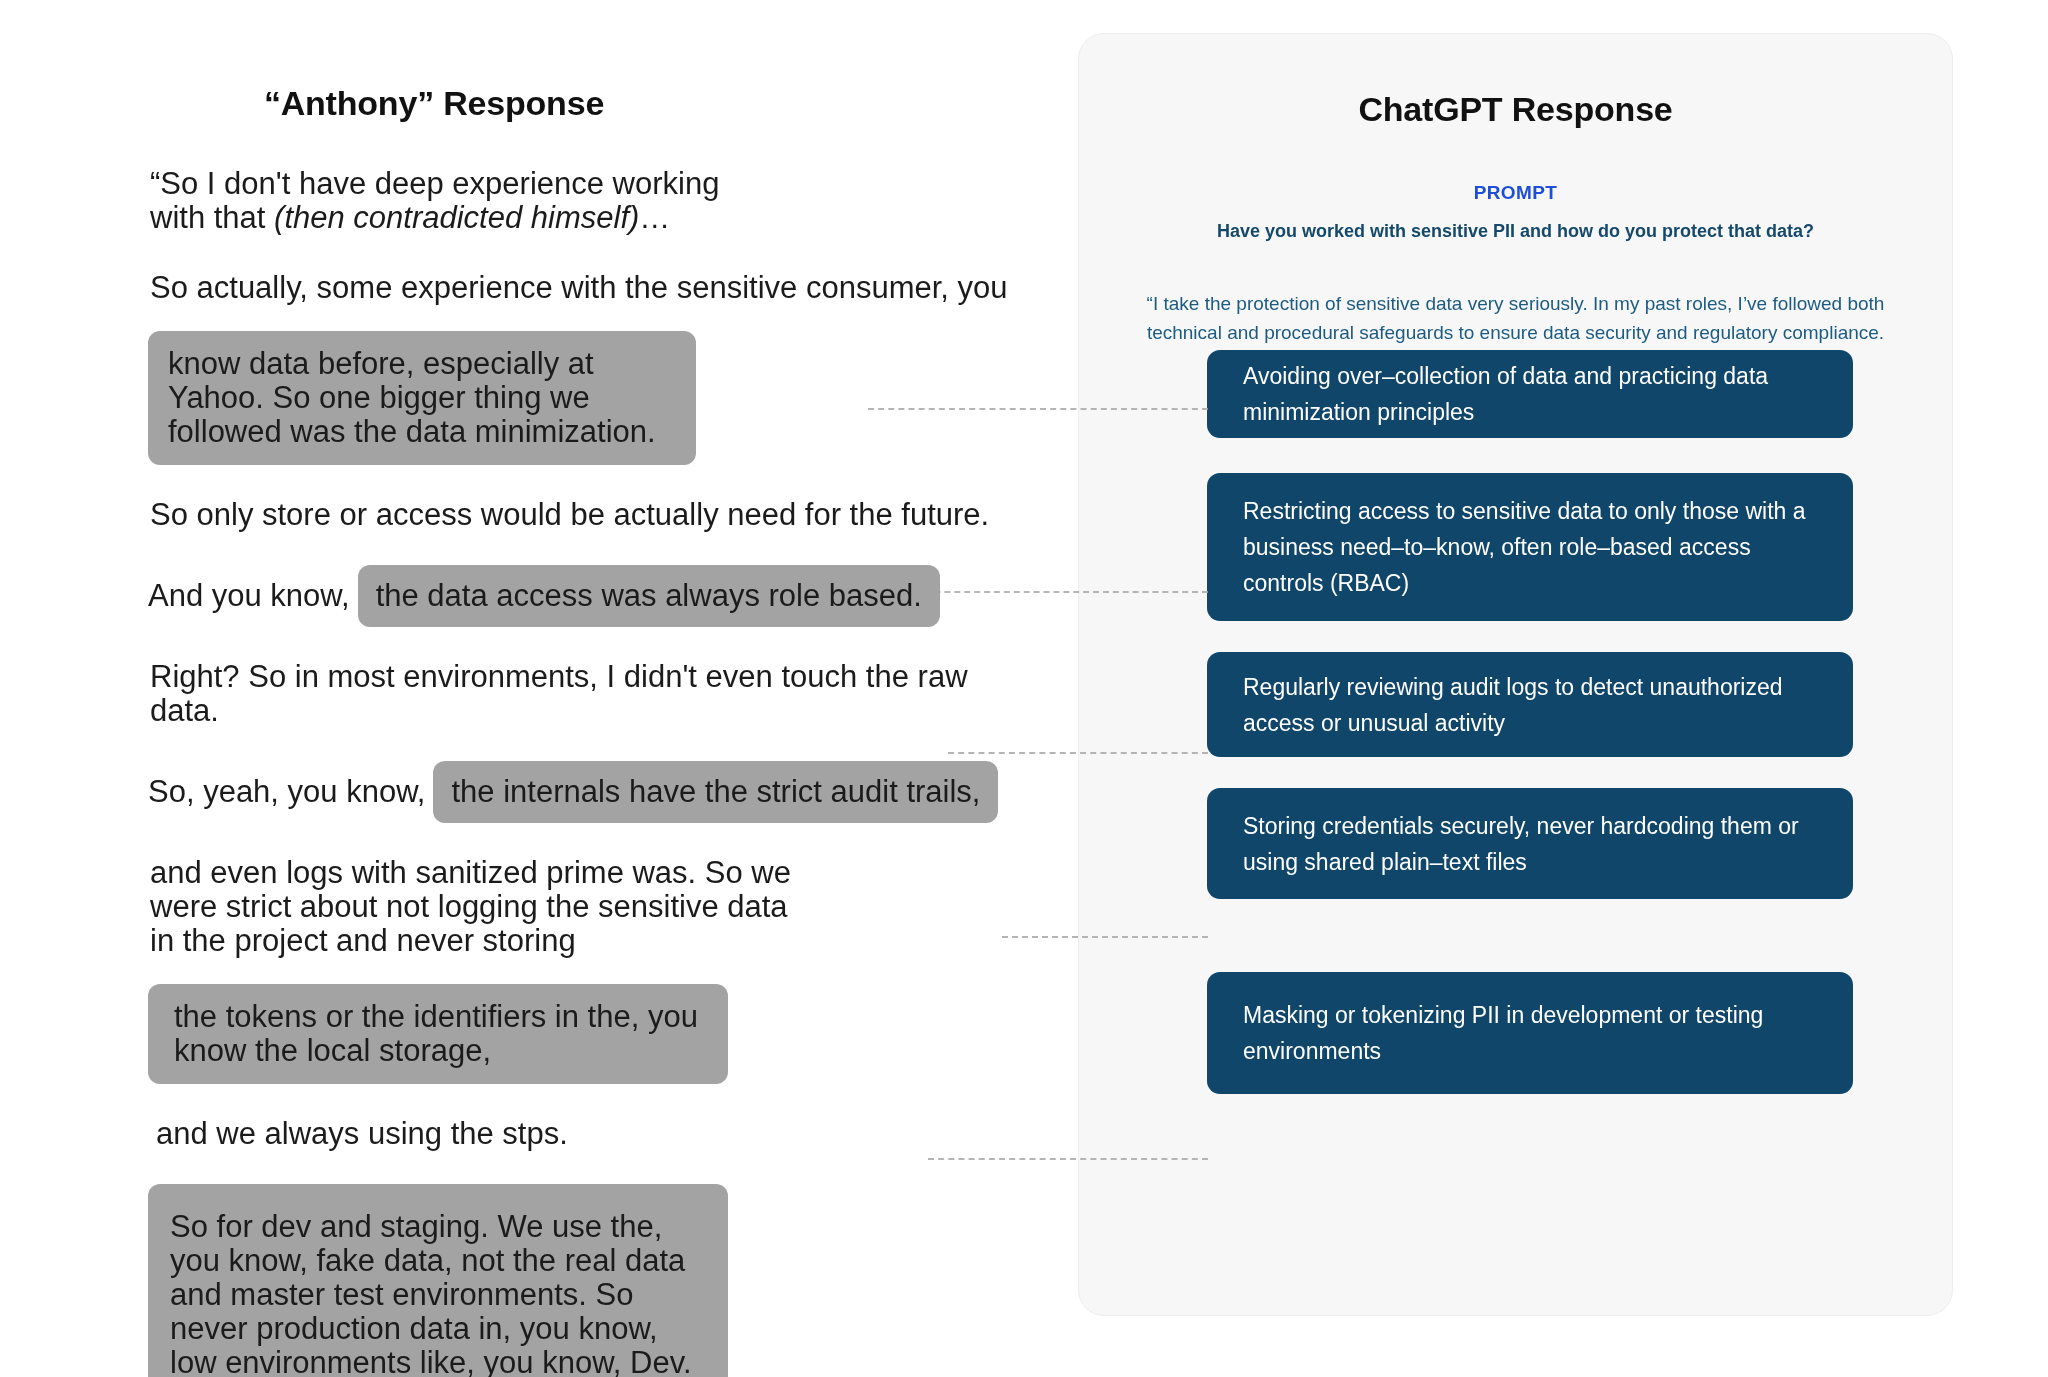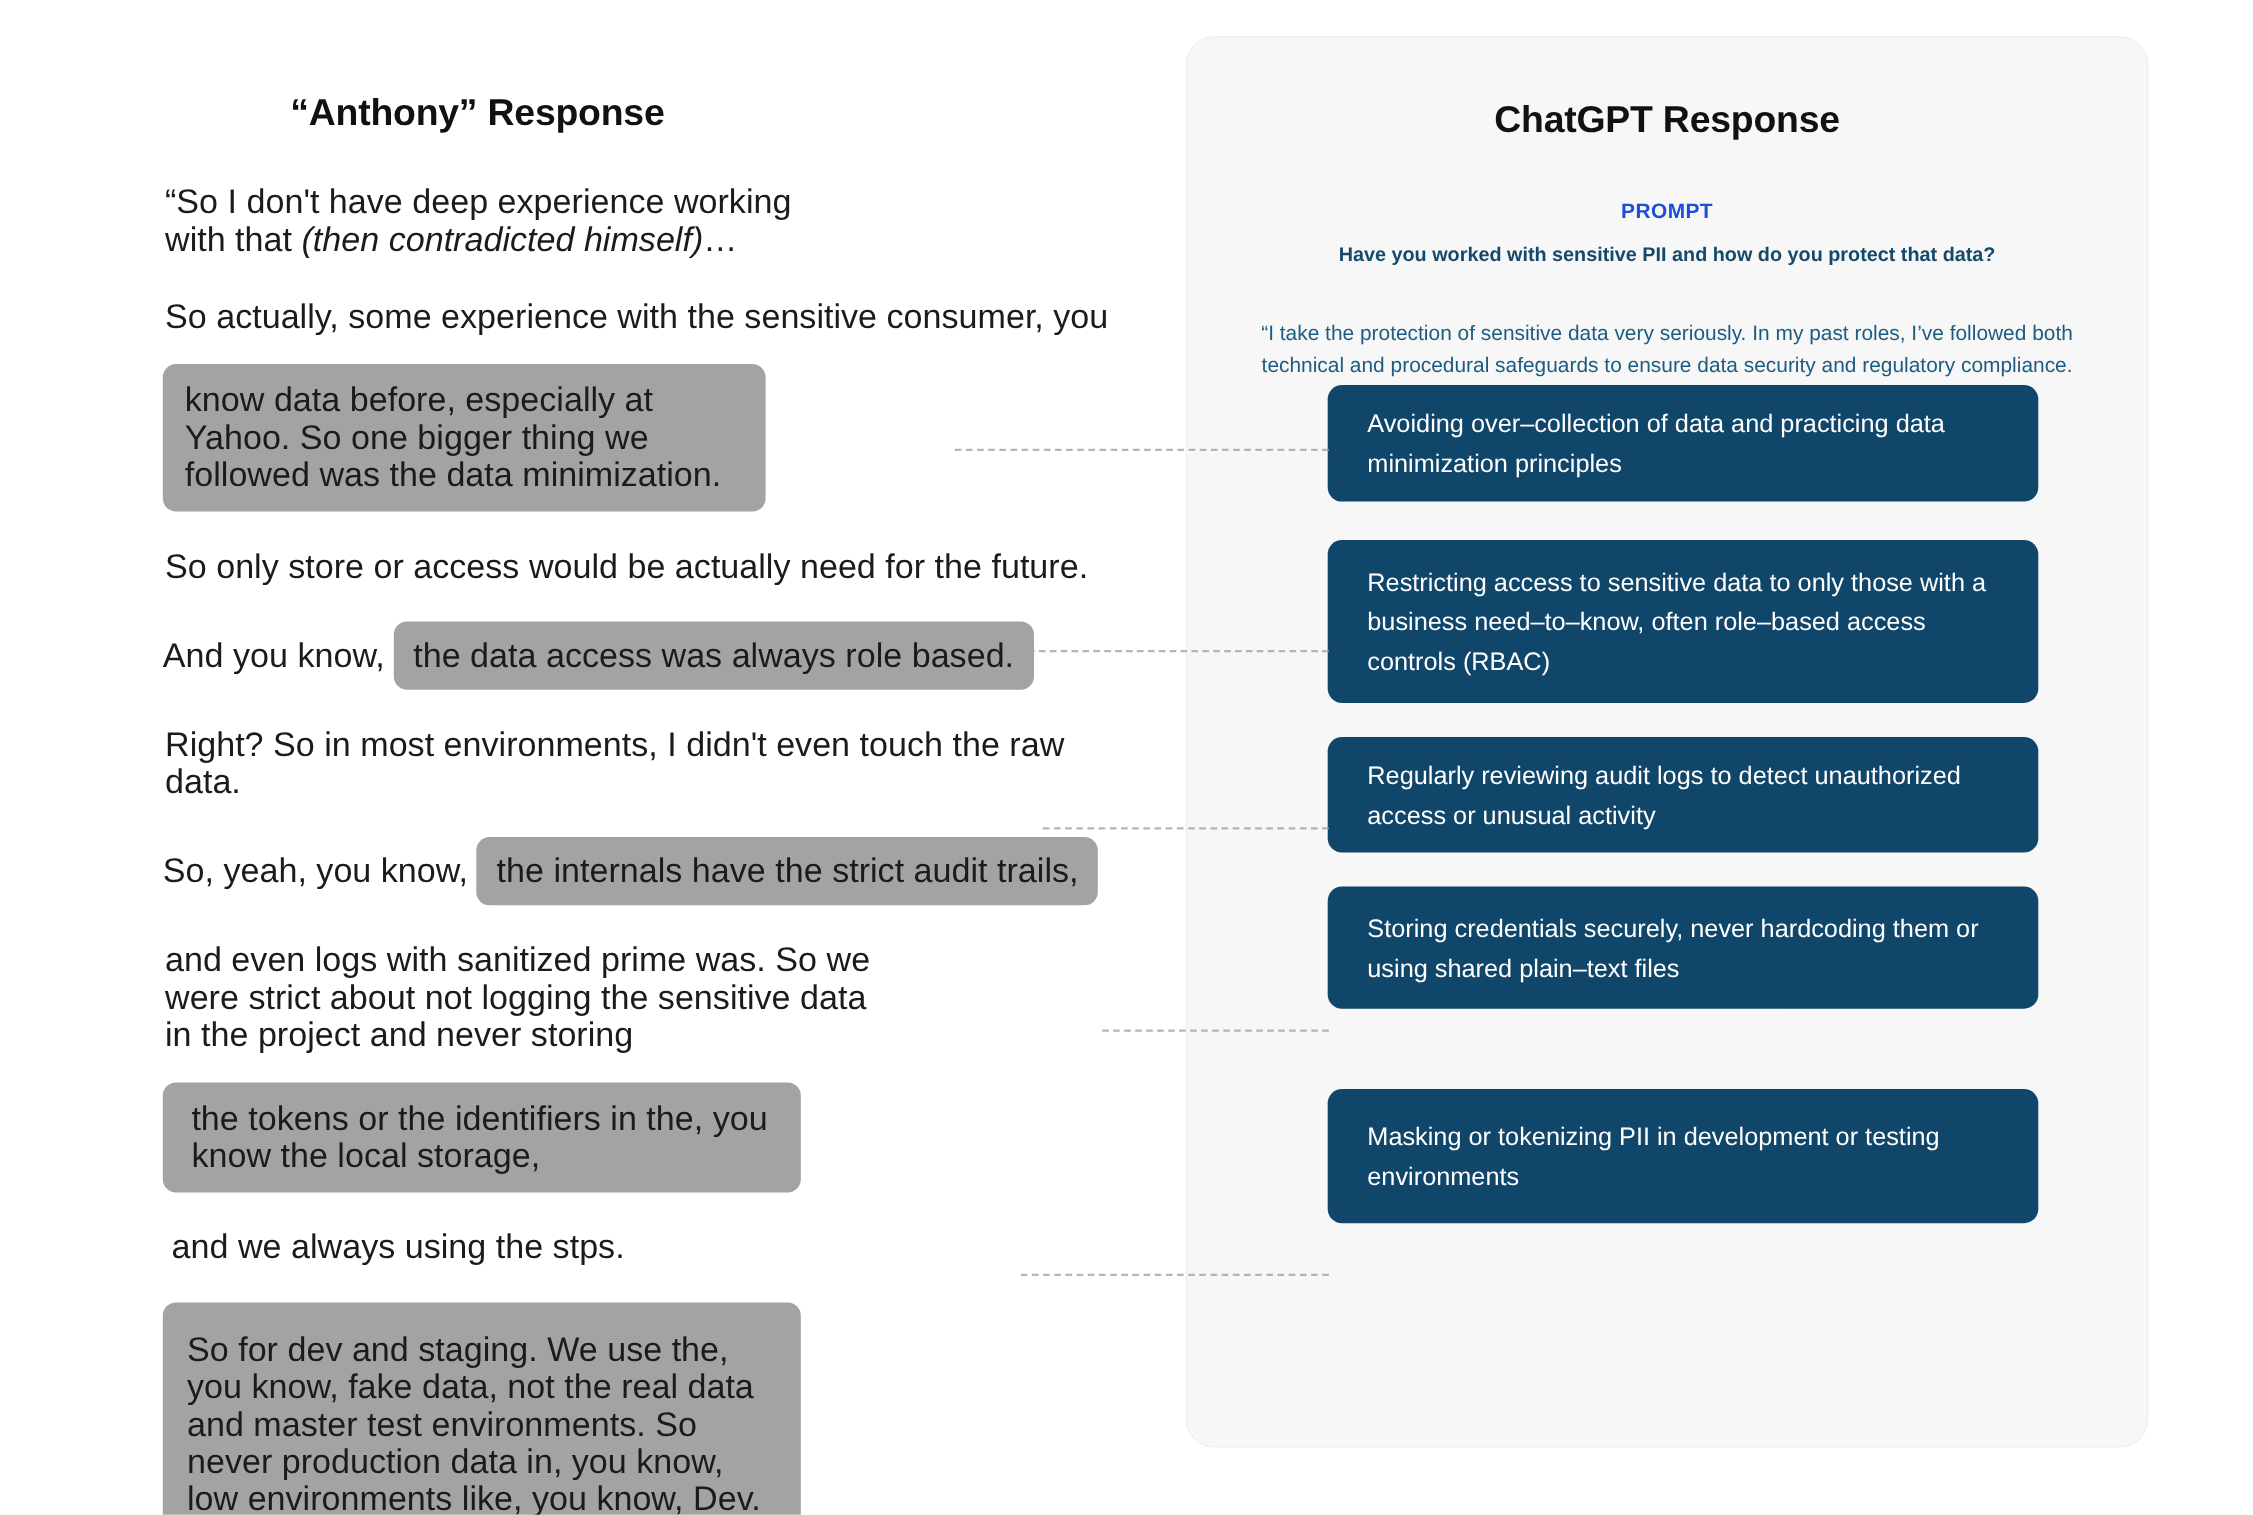--- a/index.html
+++ b/index.html
@@ -175,21 +175,21 @@
 
     <div class="gpt-title">ChatGPT Response</div>
 
     <div class="prompt-label">PROMPT</div>
 
     <div class="prompt-question">Have you worked with sensitive PII and how do you protect that data?</div>
 
     <div class="prompt-answer">“I take the protection of sensitive data very seriously. In my past roles, I’ve followed both technical and procedural safeguards to ensure data security and regulatory compliance. That includes:</div>
 
     <div class="cards">
-      <div class="card" style="height:106px; margin-bottom:35px;">
+      <div class="card" style="height:88px; margin-bottom:35px;">
         <span class="card-text">Avoiding over–collection of data and practicing data minimization principles</span>
       </div>
       <div class="card" style="height:148px; margin-bottom:31px;">
         <span class="card-text">Restricting access to sensitive data to only those with a business need–to–know, often role–based access controls (RBAC)</span>
       </div>
       <div class="card" style="height:105px; margin-bottom:31px;">
         <span class="card-text">Regularly reviewing audit logs to detect unauthorized access or unusual activity</span>
       </div>
       <div class="card" style="height:111px; margin-bottom:73px;">
         <span class="card-text">Storing credentials securely, never hardcoding them or using shared plain–text files</span>

